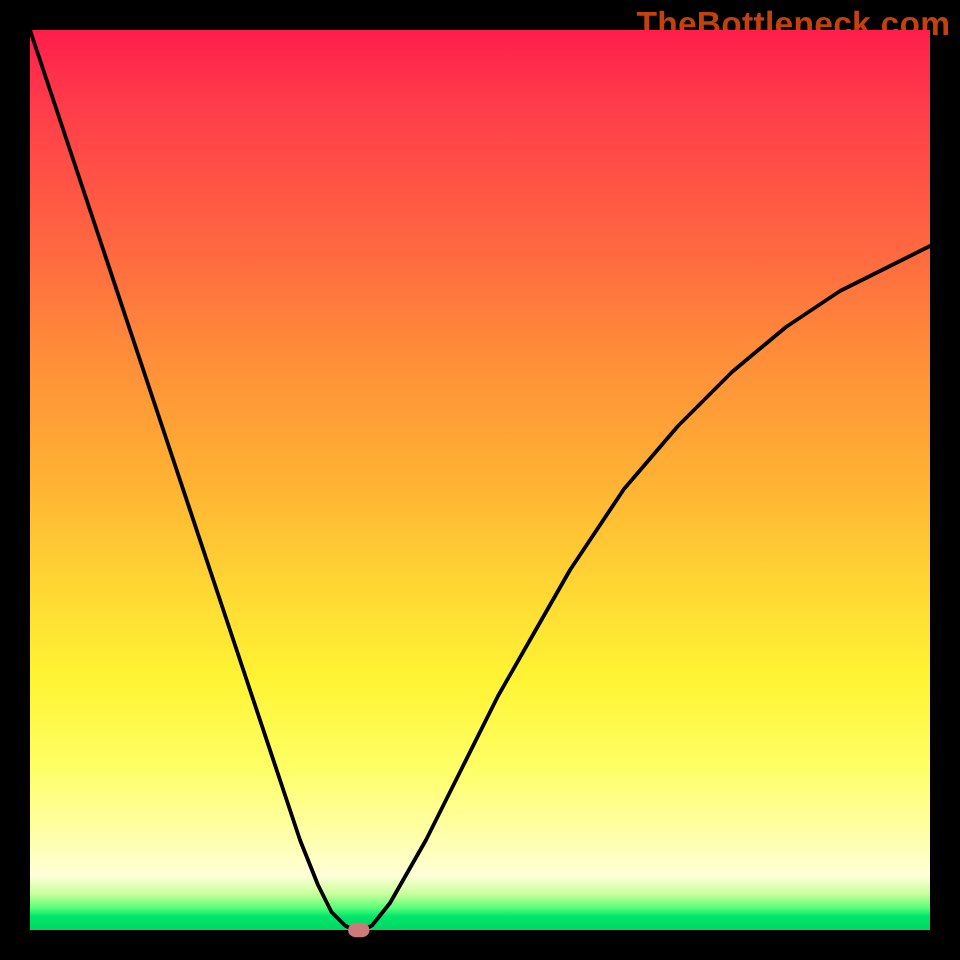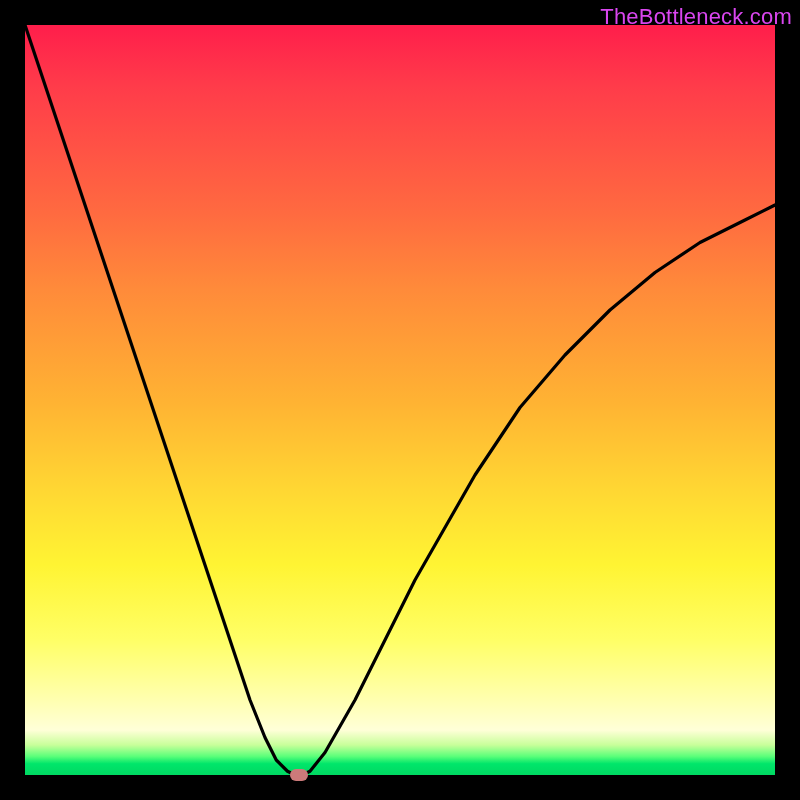--- a/index.html
+++ b/index.html
@@ -41,23 +41,23 @@
       #c8ff9a 96%,
       #5cff7a 97.5%,
       #00e66a 98.5%,
       #00d862 100%
     );
   }
   .watermark {
     position: absolute;
     top: 4px;
     right: 8px;
-    color: #d946ef;
-    font-size: 22px;
-    font-weight: 400;
+    color: #c2410c;
+    font-size: 28px;
+    font-weight: 700;
     letter-spacing: 0.2px;
     font-family: Arial, Helvetica, sans-serif;
   }
   .curve-svg {
     position: absolute;
     left: 0;
     top: 0;
     width: 100%;
     height: 100%;
     overflow: visible;

